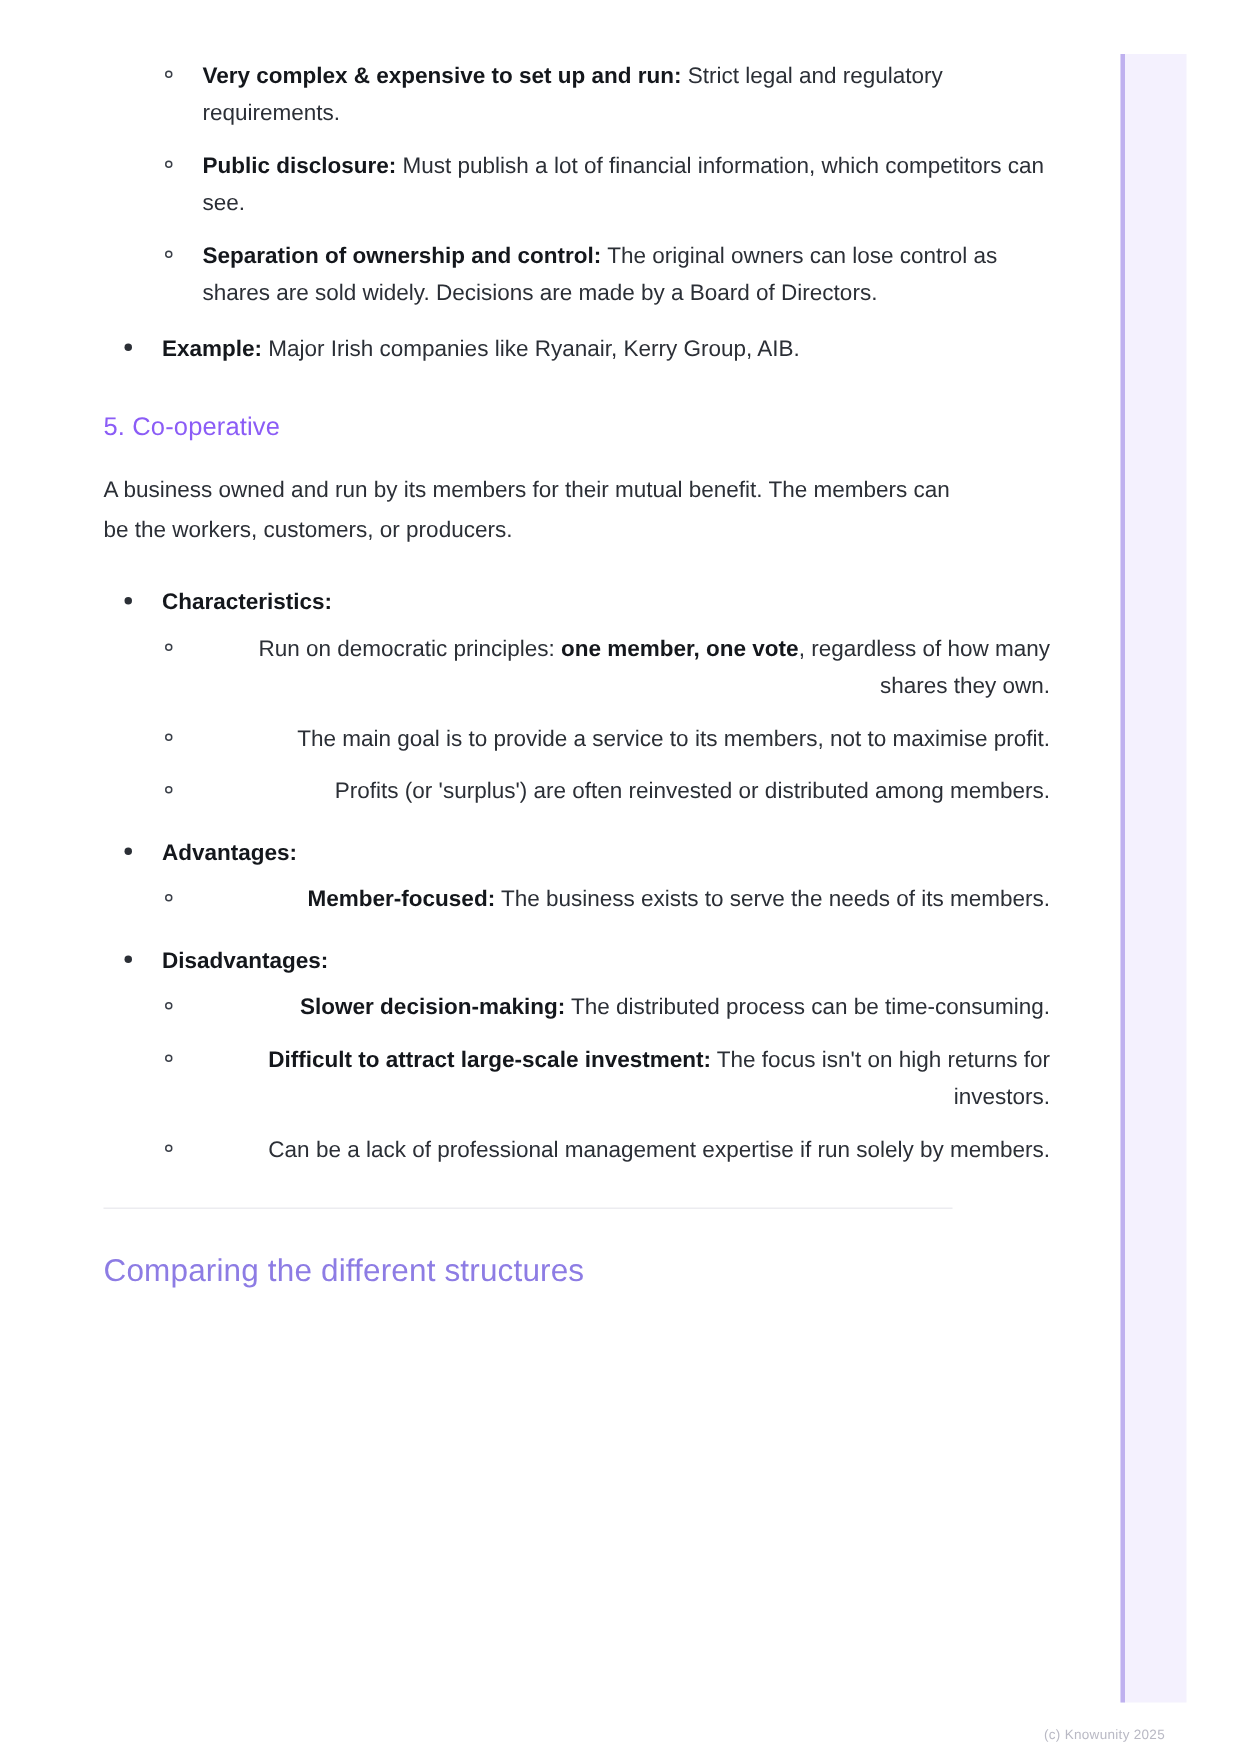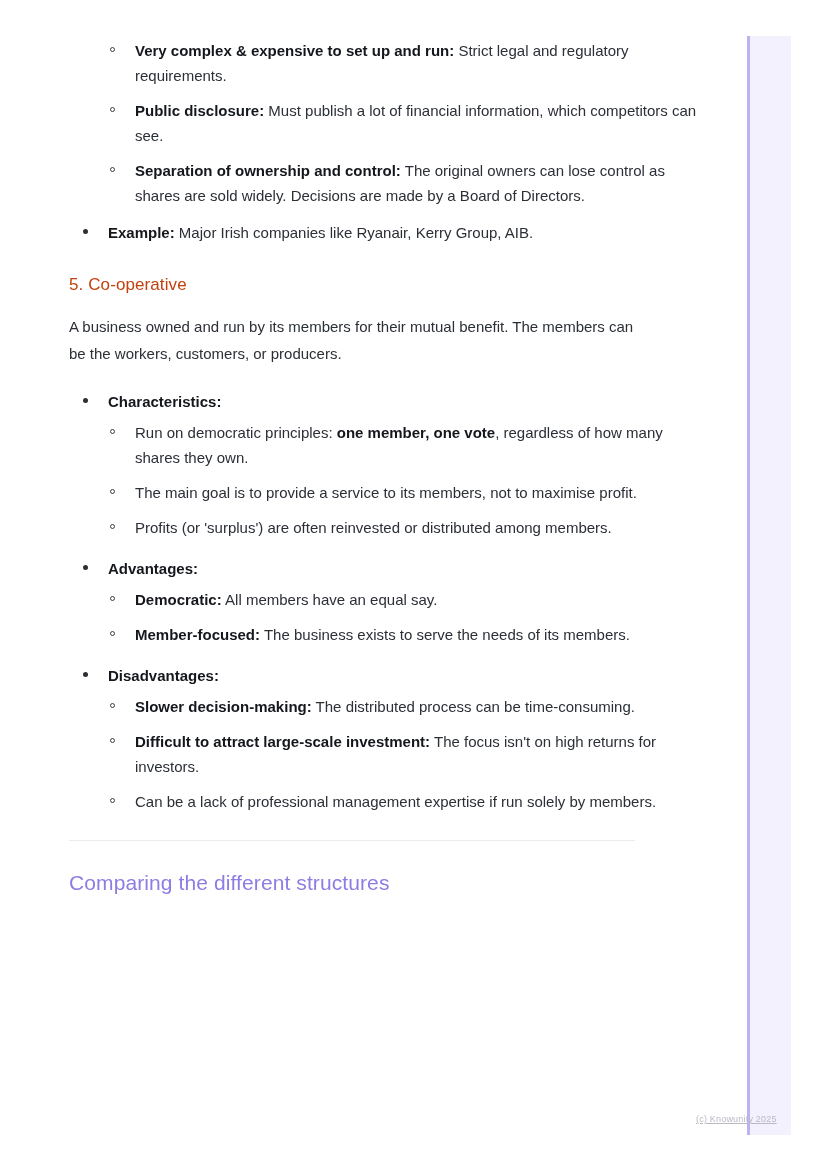--- a/index.html
+++ b/index.html
@@ -84,32 +84,32 @@
     left: 0px;
     top: 9px;
     width: 5px;
     height: 5px;
     border-radius: 50%;
     border: 1.4px solid #3a3f48;
     background: transparent;
     box-sizing: border-box;
   }
 
-  .sub-group { margin-top: 12px; margin-bottom: 14px; }
+  .sub-group { margin-top: 12px; margin-bottom: 14px; text-align: right; }
 
   b, .b {
     font-weight: bold;
     color: #14171c;
   }
 
   
   h2.sec-heading {
     font-size: 17px;
     font-weight: normal;
-    color: #c2410c;
+    color: #8b5cf6;
     margin: 30px 0 18px 0;
     letter-spacing: 0.1px;
   }
 
   h1.big-heading {
     font-size: 21px;
     font-weight: normal;
     color: #8d7ce4;
     margin: 30px 0 0 0;
     letter-spacing: 0.1px;
@@ -127,26 +127,25 @@
     border: none;
     border-top: 1px solid #ececf0;
     margin: 26px 0 0 0;
     width: 566px;
   }
 
   
   .watermark {
     position: absolute;
     left: 696px;
-    top: 1114px;
+    top: 1151px;
     font-size: 9px;
     color: #b9b9c4;
     letter-spacing: 0.2px;
     white-space: nowrap;
-    text-decoration: underline;
   }
 
   .spacer-top { height: 8px; }
 </style>
 </head>
 <body>
 
 <div class="side-panel"></div>
 
 <div class="page">
@@ -202,24 +201,20 @@
 
   <ul class="lvl1">
     <li class="l1">
       <span class="marker"></span>
       <b class="b">Advantages:</b>
     </li>
   </ul>
   <ul class="lvl2 sub-group">
     <li class="l2">
       <span class="marker"></span>
-      <b class="b">Democratic:</b><span> All members have an equal say.</span>
-    </li>
-    <li class="l2">
-      <span class="marker"></span>
       <b class="b">Member-focused:</b><span> The business exists to serve the needs of its members.</span>
     </li>
   </ul>
 
   <ul class="lvl1">
     <li class="l1">
       <span class="marker"></span>
       <b class="b">Disadvantages:</b>
     </li>
   </ul>

